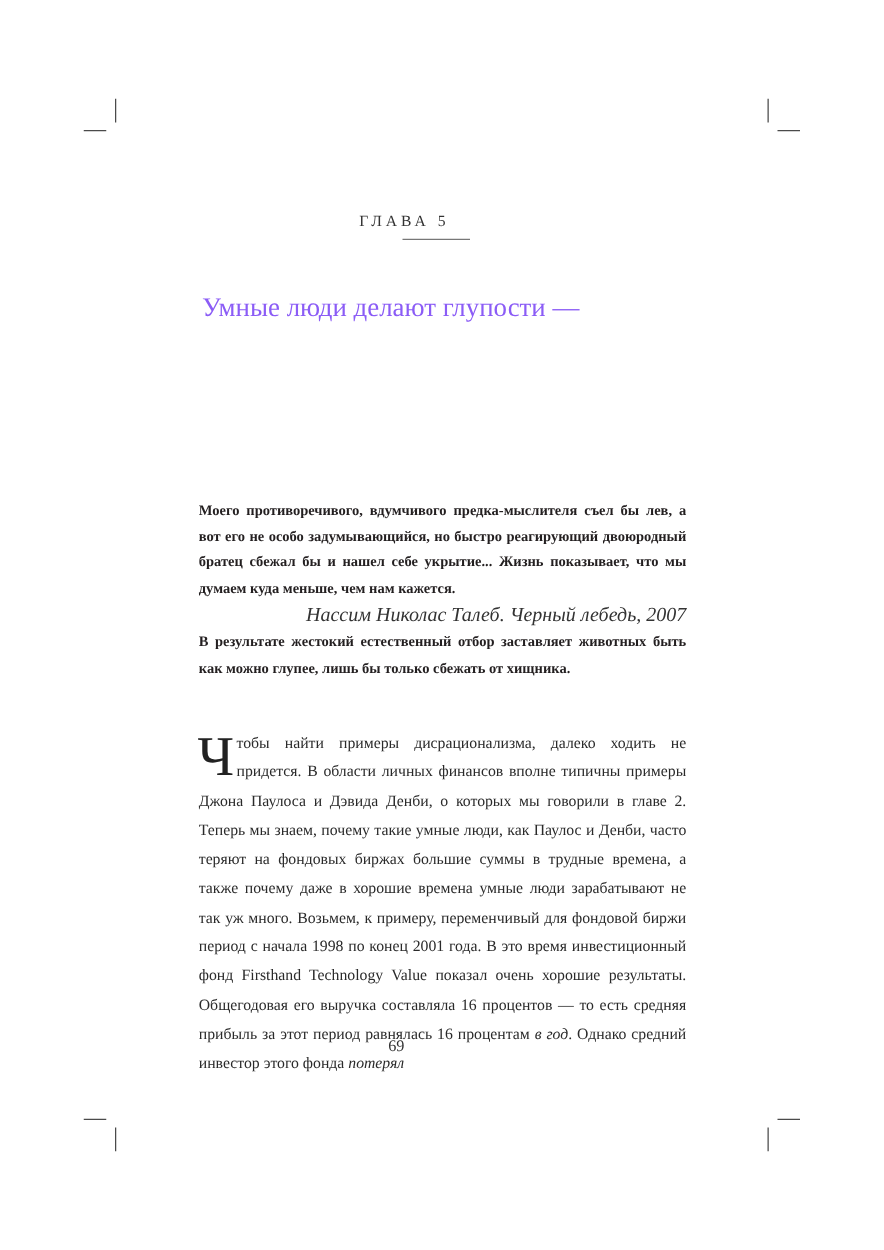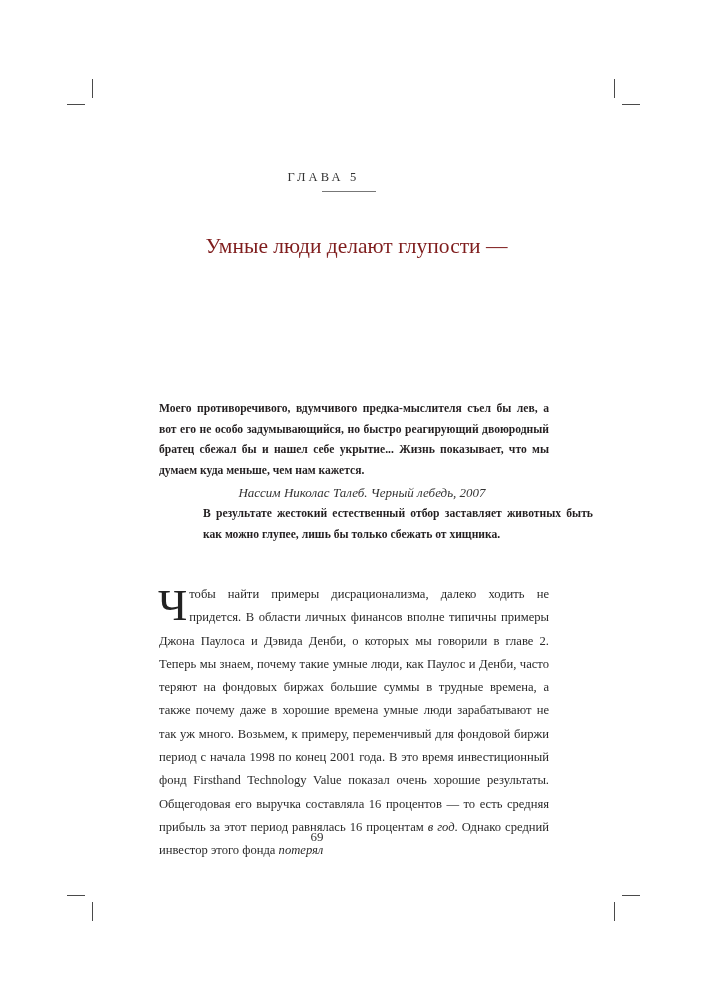--- a/index.html
+++ b/index.html
@@ -7,29 +7,29 @@
            font-family: "Liberation Serif", "DejaVu Serif", serif; color: #231f20; }
     .crop { position: absolute; background: #4a4a4a; }
     .crop.v { width: 1px; height: 19px; }
     .crop.h { height: 1px; width: 18px; }
 
     .chapter-label { position: absolute; top: 170px; left: 0; width: 647px; text-align: center;
       font-size: 12.5px; letter-spacing: 3.2px; color: #333; }
     .chapter-rule { position: absolute; top: 191px; left: 322px; width: 54px; height: 1px; background: #777; }
 
     .chapter-title { position: absolute; top: 232px; left: 0; width: 625px; text-align: center;
-      font-size: 21.5px; line-height: 28px; color: #7f1d1d; padding-left: 44px; }
+      font-size: 21.5px; line-height: 28px; color: #8b5cf6; }
 
     .epigraph { position: absolute; left: 159px; width: 390px; }
     .epigraph .quote { font-weight: bold; font-size: 11.6px; line-height: 20.5px; text-align: justify;
       color: #231f20; margin: 0; }
-    .epigraph .attr { font-style: italic; font-size: 13px; line-height: 20px; text-align: center;
+    .epigraph .attr { font-style: italic; font-size: 16px; line-height: 20px; text-align: right;
       color: #333; margin: 2px 0 0 0; padding-left: 16px; }
     .ep1 { top: 399px; }
-    .ep2 { top: 504px; margin-left: 44px; }
+    .ep2 { top: 504px; }
 
     .body-text { position: absolute; left: 159px; top: 583px; width: 390px;
       font-size: 12.6px; line-height: 23.3px; text-align: justify; color: #2a2a2a; margin: 0; }
     .dropcap { float: left; font-size: 45px; line-height: 38px; margin: 3px 2px 0 -1px; color: #222; }
     .body-text em { font-style: italic; font-family: Liberation Serif, serif; }
 
     .page-number { position: absolute; top: 829px; left: 0; width: 634px; text-align: center;
       font-size: 13px; color: #333; }
   </style>
 </head>

